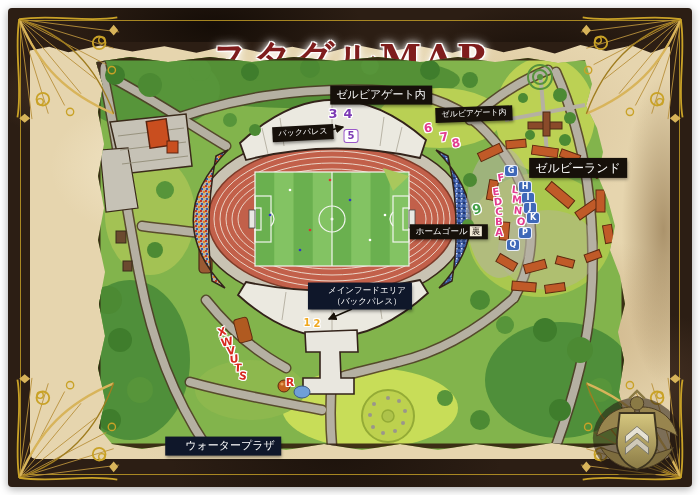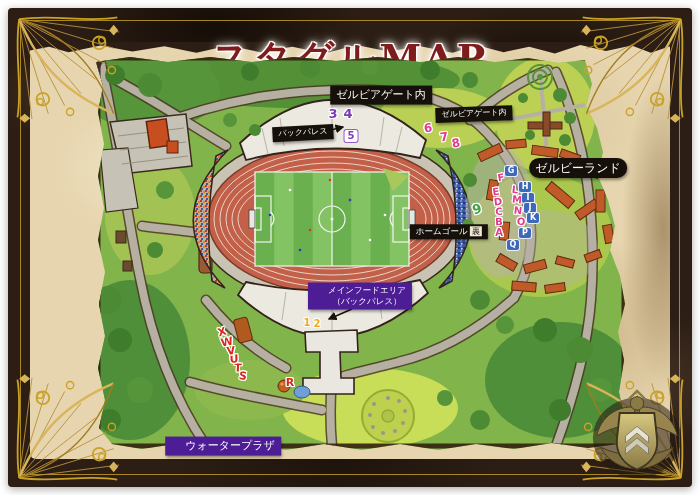--- a/index.html
+++ b/index.html
@@ -54,21 +54,21 @@
   .mk-green{color:#43a047;}
   .mk-red{color:#d7281f;}
   .mk-bluebox{background:#3e68b8;color:#fff;text-shadow:none;padding:1px 2px;border-radius:2px;
     box-shadow:0 0 0 1px #e8eefc;min-width:8px;text-align:center;}
   .mk-whitebox{background:#fff;color:#7d3bb5;text-shadow:none;padding:1px 3px;border-radius:2px;
     box-shadow:0 0 0 1px #9b59c9;}
   
   .map-label{position:absolute;color:#fff;padding:2px 6px;white-space:nowrap;text-align:center;
     box-shadow:1px 2px 3px rgba(0,0,0,.4);line-height:1.35;}
   .lbl-black{background:#16100a;}
-  .lbl-brown{background:#4c1d95;padding-left:20px;}
+  .lbl-brown{background:#0f172a;padding-left:20px;}
   .lbl-suffix{background:#f2ead8;color:#1a120a;padding:0 2px;margin-left:2px;}
   
   .corner{position:absolute;width:118px;height:118px;}
   .c-tl{left:12px;top:12px;}
   .c-tr{right:12px;top:12px;transform:scaleX(-1);}
   .c-bl{left:12px;bottom:10px;transform:scaleY(-1);}
   .c-br{right:12px;bottom:10px;transform:scale(-1,-1);}
   .crest{position:absolute;left:588px;top:388px;width:98px;height:96px;}
 </style>
 </head>
@@ -337,21 +337,21 @@
   <div>
       <div class="map-label lbl-black" style="left: 381px; top: 95px; font-size: 11px; transform: translate(-50%, -50%) rotate(0deg);">
         <div>ゼルビアゲート内</div>
       </div>
       <div class="map-label lbl-black" style="left: 303px; top: 133px; font-size: 8px; transform: translate(-50%, -50%) rotate(-3deg);">
         <div>バックパレス</div>
       </div>
       <div class="map-label lbl-black" style="left: 474px; top: 114px; font-size: 8px; transform: translate(-50%, -50%) rotate(-2deg);">
         <div>ゼルビアゲート内</div>
       </div>
-      <div class="map-label lbl-black" style="left: 578px; top: 168px; font-size: 12px; transform: translate(-50%, -50%) rotate(0deg); border-radius: 10px;">
+      <div class="map-label lbl-black" style="left: 578px; top: 168px; font-size: 12px; transform: translate(-50%, -50%) rotate(0deg);">
         <div>ゼルビーランド</div>
       </div>
       <div class="map-label lbl-black" style="left: 449px; top: 232px; font-size: 8.5px; transform: translate(-50%, -50%) rotate(0deg);">
         <div>ホームゴール<span class="lbl-suffix">裏</span></div>
       </div>
       <div class="map-label lbl-brown" style="left: 360px; top: 296px; font-size: 8.5px; transform: translate(-50%, -50%) rotate(0deg);">
         <div>メインフードエリア</div>
         <div>（バックパレス）</div>
       </div>
       <div class="map-label lbl-brown" style="left: 223px; top: 404px; font-size: 11px; transform: translate(-50%, -50%) rotate(0deg); margin-top: 42px;">

